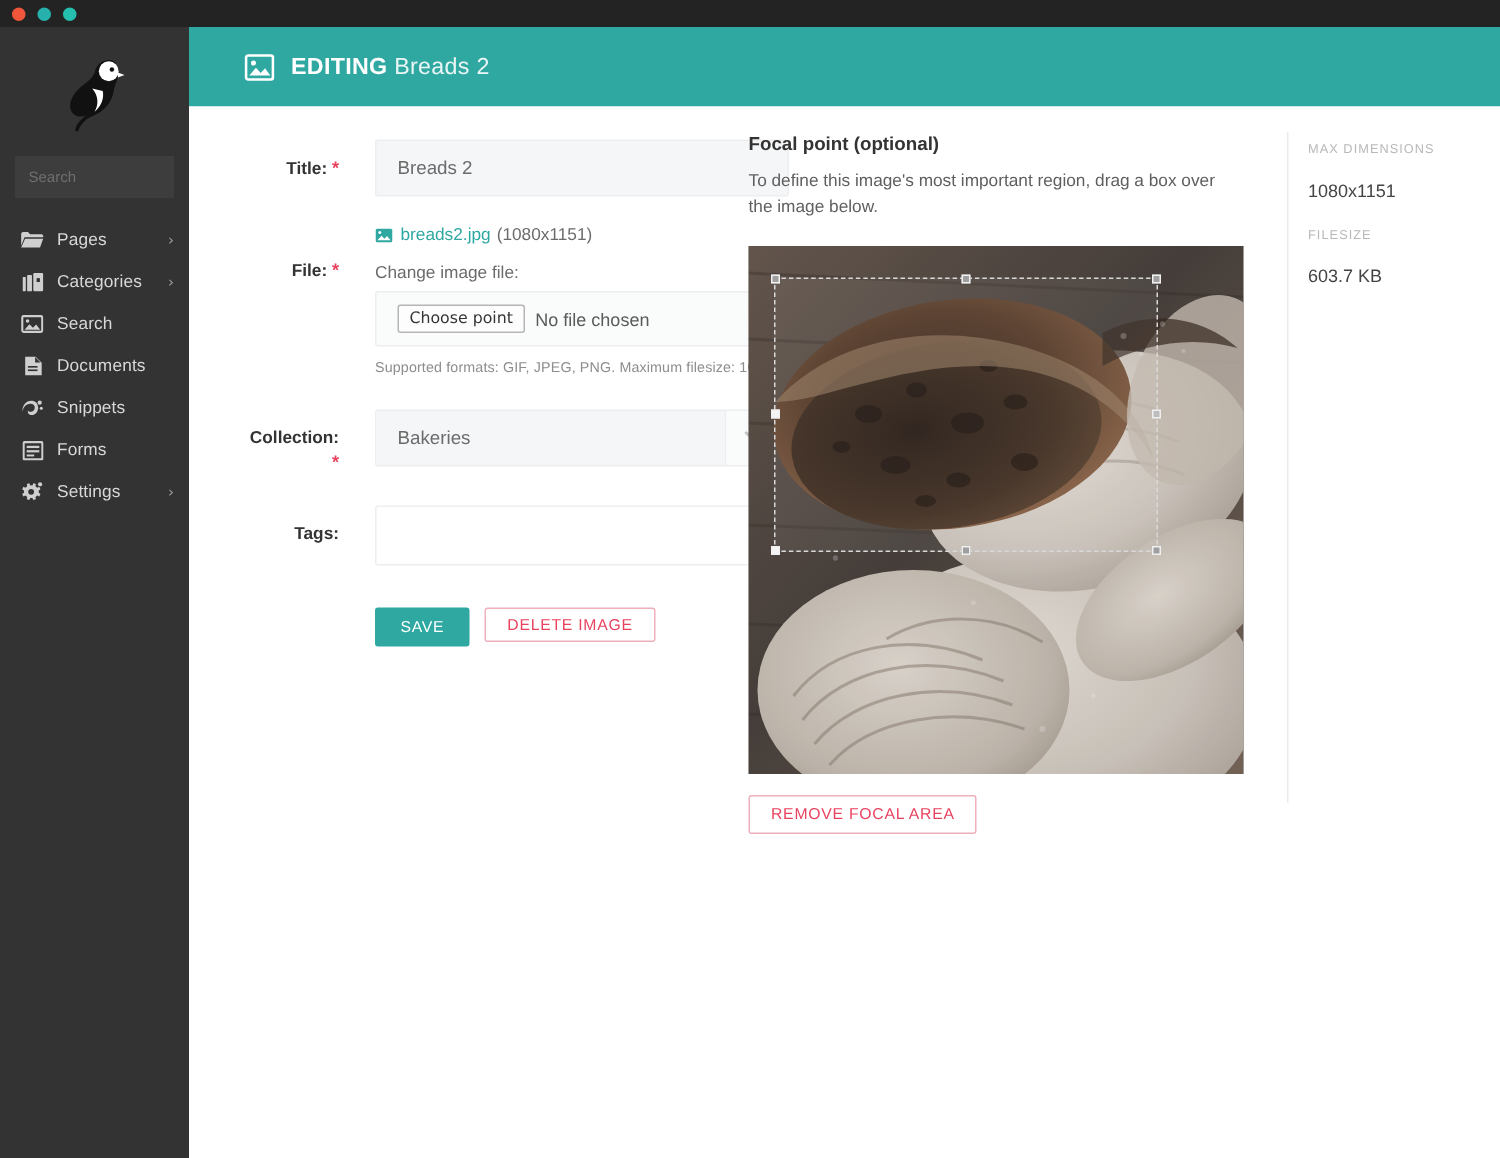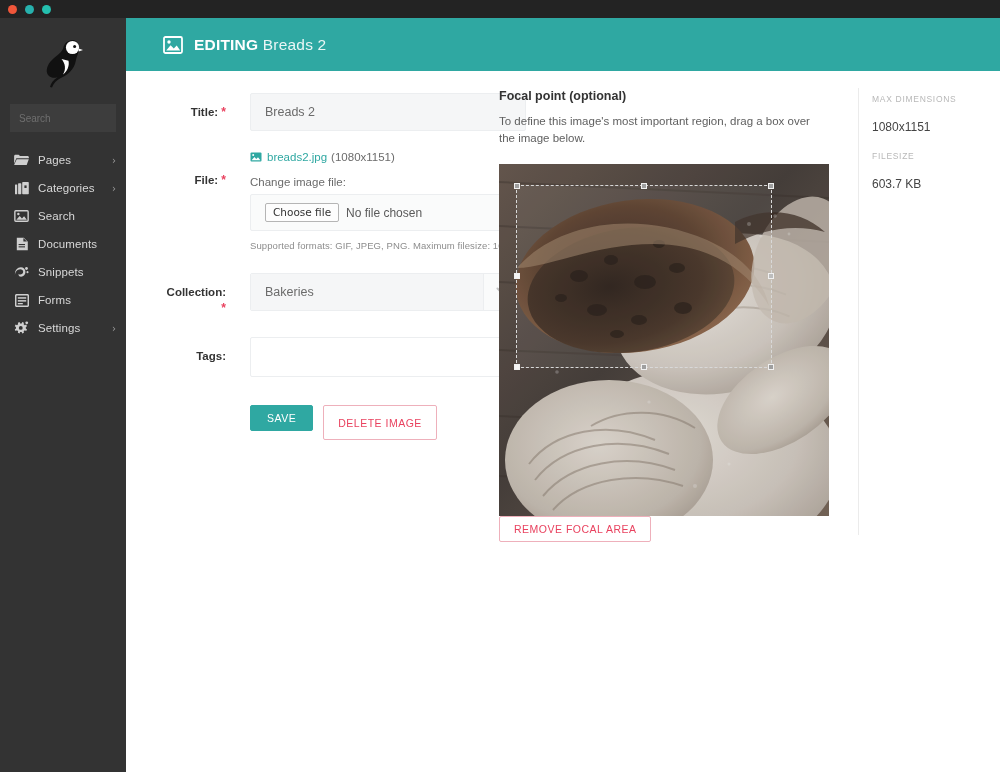--- a/index.html
+++ b/index.html
@@ -202,21 +202,21 @@
     border-radius: 2px;
     cursor: pointer;
     display: inline-flex; align-items: center; justify-content: center;
   }
   .btn-save {
     background: #2fa8a2; color: #fff; border: 1px solid #2fa8a2;
     height: 26px; padding: 0 16px;
   }
   .btn-danger {
     background: #fff; color: #e9425f; border: 1px solid #eeb0bb;
-    height: 35px; padding: 0 14px;
+    height: 23px; padding: 0 14px;
   }
 
   
   .focal-col { position: absolute; left: 373px; top: 18px; width: 340px; }
   .focal-title { font-size: 12.5px; font-weight: bold; color: #333; }
   .focal-desc {
     font-size: 11.5px; color: #5f5f5f;
     margin-top: 10px; line-height: 1.5; width: 320px;
   }
   .thumb {
@@ -240,21 +240,21 @@
   }
   .h-nw { left: -3px; top: -3px; }
   .h-n  { left: 50%; margin-left: -3px; top: -3px; }
   .h-ne { right: -3px; top: -3px; }
   .h-w  { left: -3px; top: 50%; margin-top: -3px; background:#f4f4f4; }
   .h-e  { right: -3px; top: 50%; margin-top: -3px; background:#bdbdbd; }
   .h-sw { left: -3px; bottom: -3px; background:#f4f4f4; }
   .h-s  { left: 50%; margin-left: -3px; bottom: -3px; }
   .h-se { right: -3px; bottom: -3px; }
 
-  .remove-focal { }
+  .remove-focal { margin-top: 14px; }
   .btn-remove {
     background: #fff; color: #e9425f; border: 1px solid #eeb0bb;
     height: 26px; padding: 0 14px; font-size: 10.5px; letter-spacing: .5px;
     border-radius: 2px; cursor: pointer;
     display: inline-flex; align-items:center; justify-content:center;
   }
 
   
   .divider {
     position: absolute; left: 732px; top: 17px;
@@ -444,21 +444,21 @@
                 <path d="M1.6 8.2l2.8-3.1 1.9 2 1.7-1.8 2.4 2.9z" fill="#ffffff"></path>
               </svg>
             </span>
             <a href="#">breads2.jpg</a>
             <span class="dims">(1080x1151)</span>
           </div>
 
           <div class="change-label">Change image file:</div>
 
           <div class="filebox">
-            <button class="choose-btn">Choose file</button>
+            <button class="choose-btn">Choose point</button>
             <span class="nofile">No file chosen</span>
           </div>
 
           <div class="hint">Supported formats: GIF, JPEG, PNG. Maximum filesize: 10.0 MB.</div>
         </div>
       </div>
 
       <div class="field-row" style="margin-top:22px;">
         <div class="f-label">
           <span>Collection:</span>

